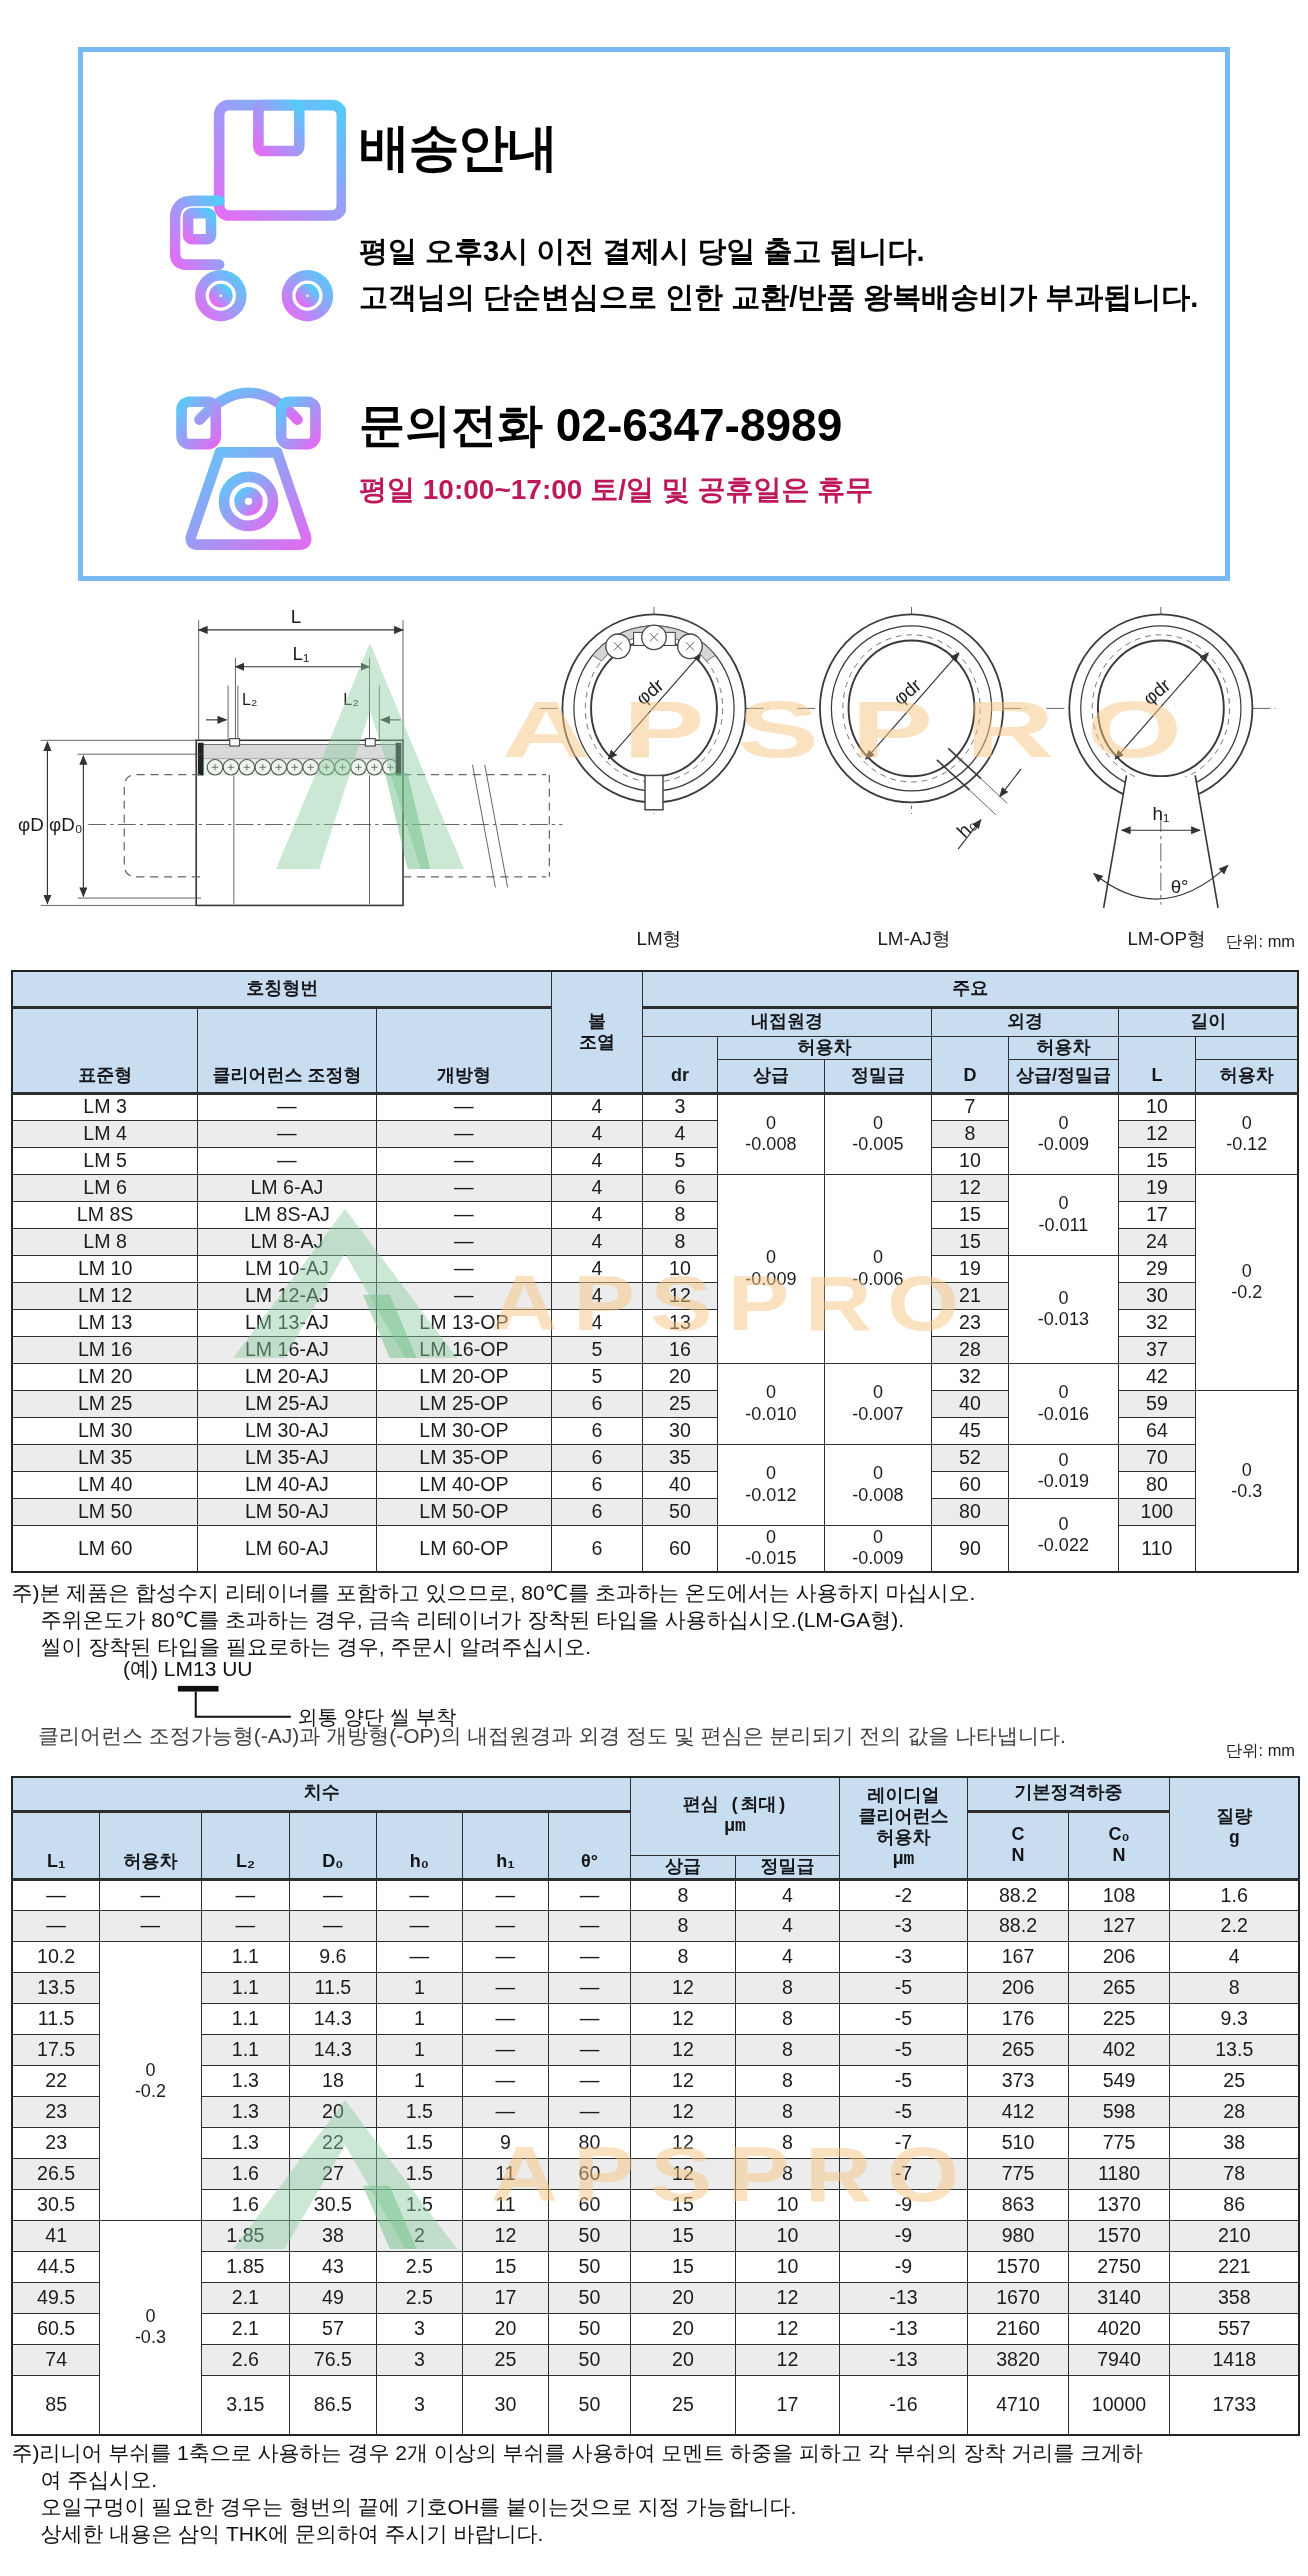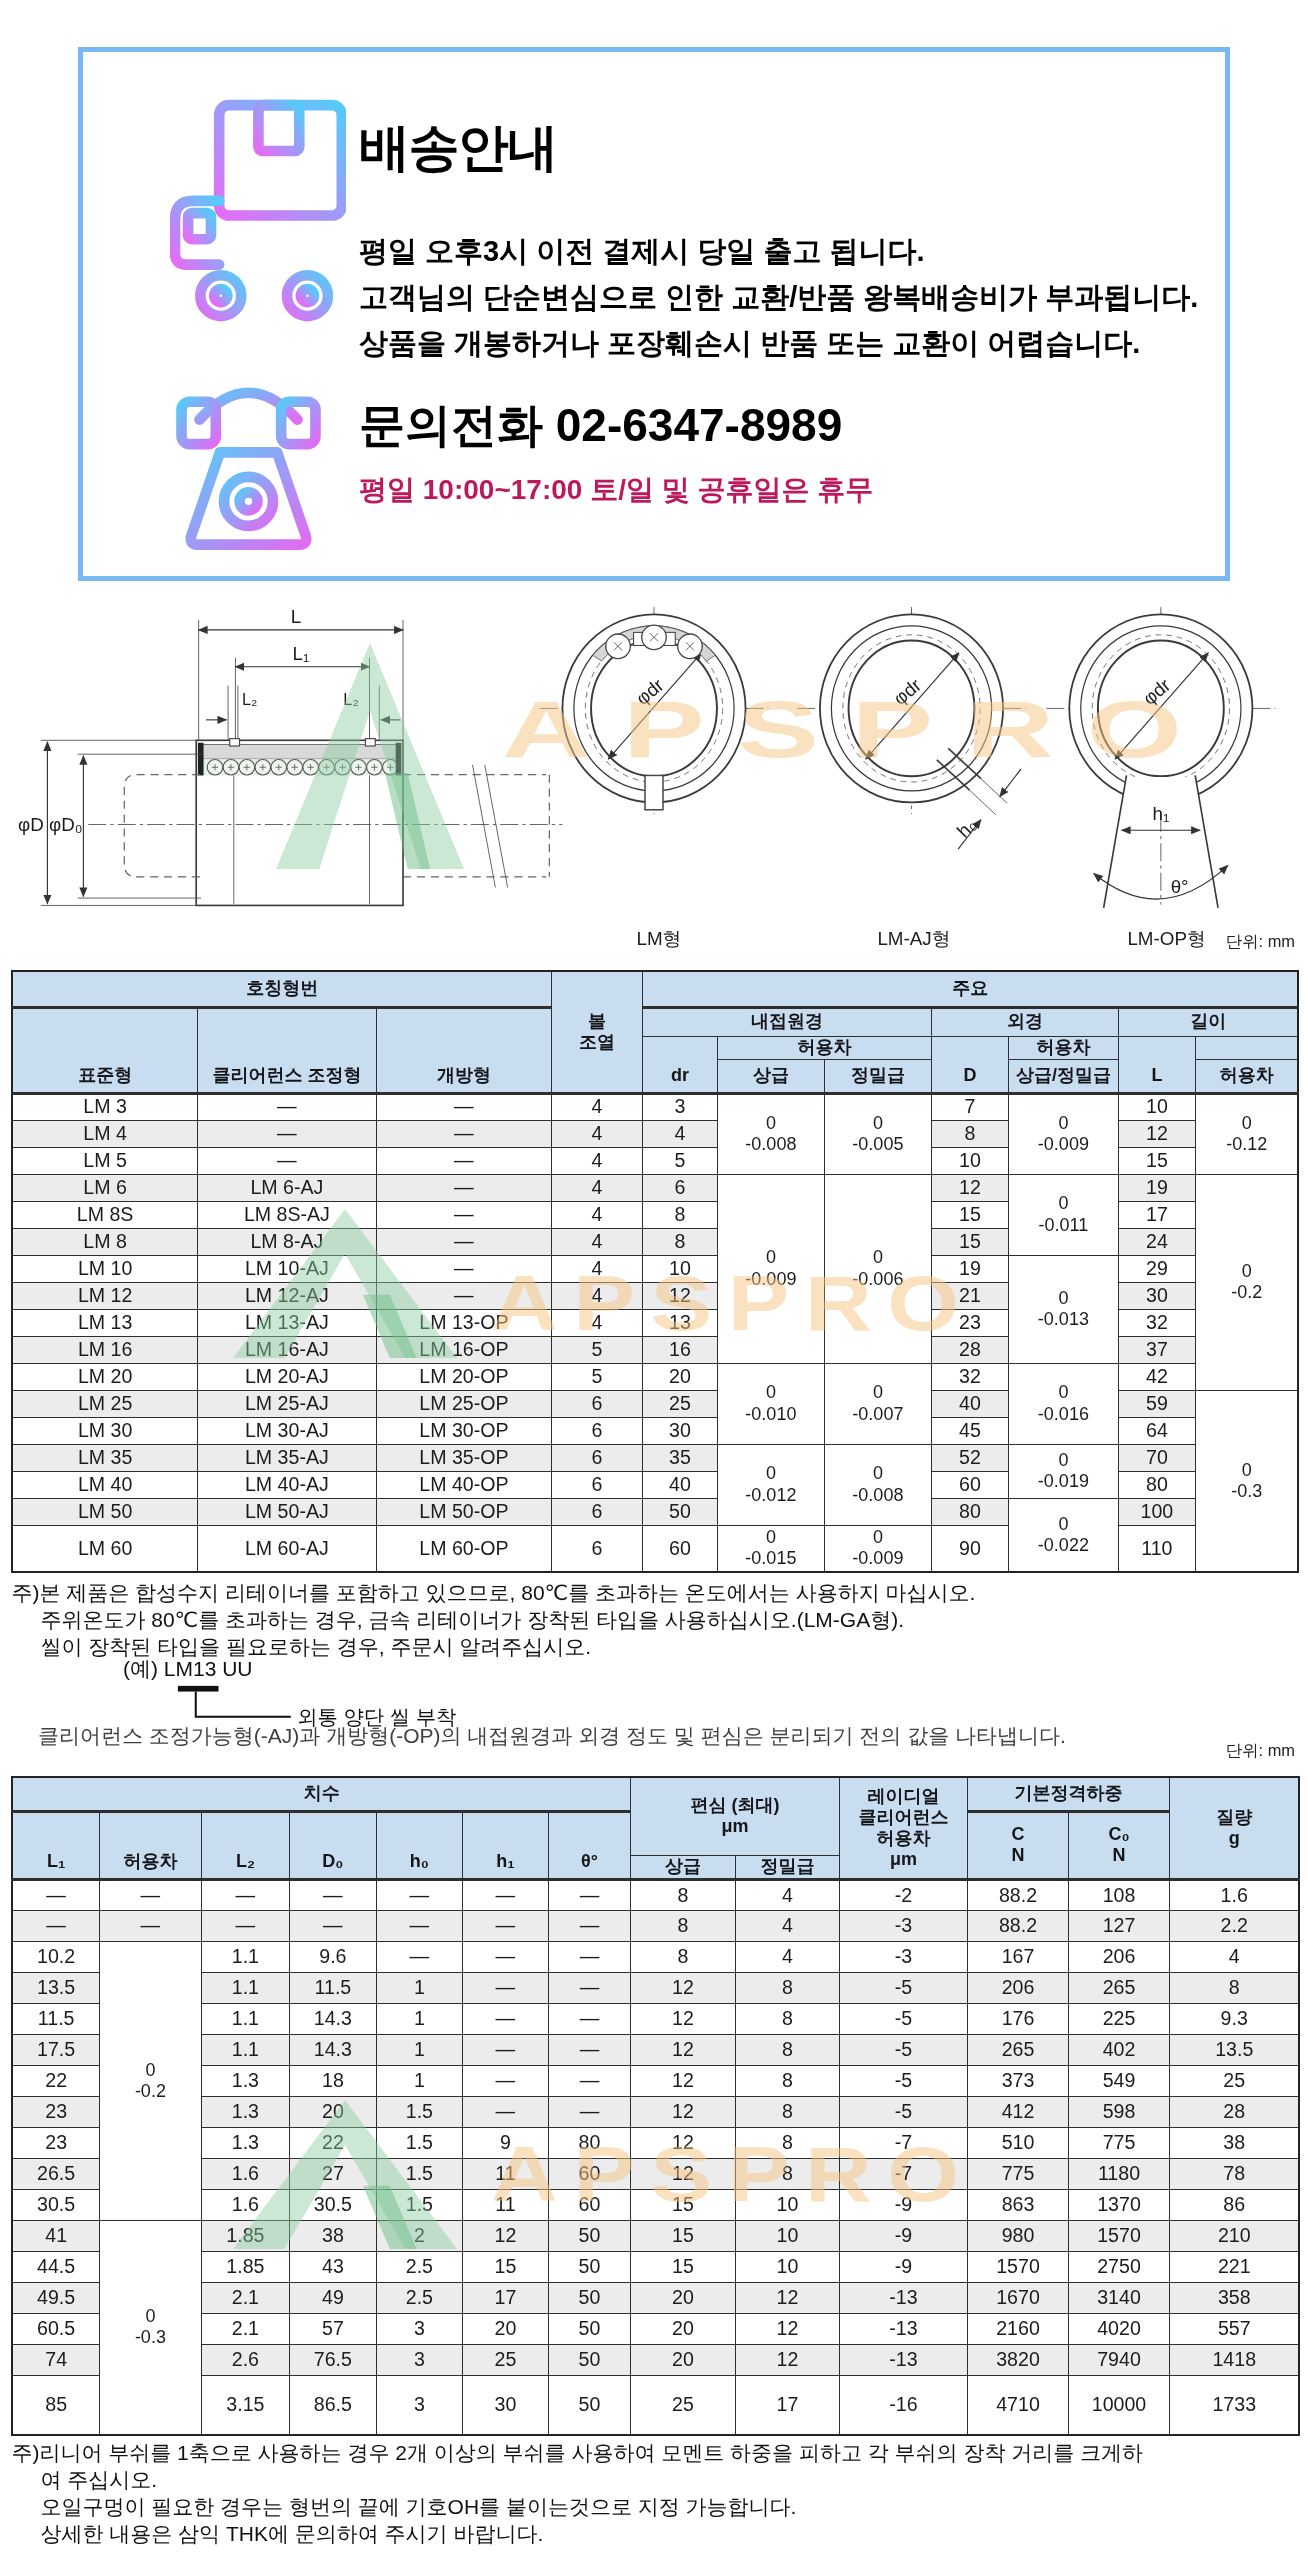--- a/index.html
+++ b/index.html
@@ -84,21 +84,20 @@
         <line x1="6" y1="207" x2="210" y2="207"></line>
         <circle cx="62" cy="243" r="25"></circle>
           <circle cx="62" cy="243" r="8"></circle>
         <circle cx="168" cy="243" r="25"></circle>
           <circle cx="168" cy="243" r="8"></circle>
       </g>
     </svg>
     <div class="sb-title">배송안내</div>
     <div class="sb-line sb-l1">평일 오후3시 이전 결제시 당일 출고 됩니다.</div>
     <div class="sb-line sb-l2">고객님의 단순변심으로 인한 교환/반품 왕복배송비가 부과됩니다.</div>
-    <div class="sb-line sb-l3">상품을 개봉하거나 포장훼손시 반품 또는 교환이 어렵습니다.</div>
 
     <svg class="icon-phone" width="147" height="176" viewBox="0 0 180 215">
       <defs>
         <linearGradient id="g2" x1="0" y1="0" x2="1" y2="1">
           <stop offset="0" stop-color="#5ac9f8"></stop>
             <stop offset="1" stop-color="#e06cf2"></stop>
         </linearGradient>
       </defs>
       <g stroke="url(#g2)" stroke-width="13" fill="none" stroke-linecap="round" stroke-linejoin="round">
         <path d="M30,52 Q90,-14 150,52"></path>
@@ -539,21 +538,21 @@
         <col style="width: 86px;">
         <col style="width: 82px;">
         <col style="width: 105px;">
         <col style="width: 104px;">
         <col style="width: 128px;">
         <col style="width: 101px;">
         <col style="width: 101px;">
         <col style="width: 130px;">
       </colgroup>
       <thead>
-        <tr style="height: 34px;">
+        <tr style="height: 34px; font-family: Liberation Mono, monospace;">
           <td colspan="7" class="hd r1b">치수</td>
           <td rowspan="2" colspan="2" class="hd">편심 (최대)
 μm</td>
           <td rowspan="3" class="hd hb">레이디얼
 클리어런스
 허용차
 μm</td>
           <td colspan="2" class="hd r1b">기본정격하중</td>
           <td rowspan="3" class="hd hb">질량
 g</td>

